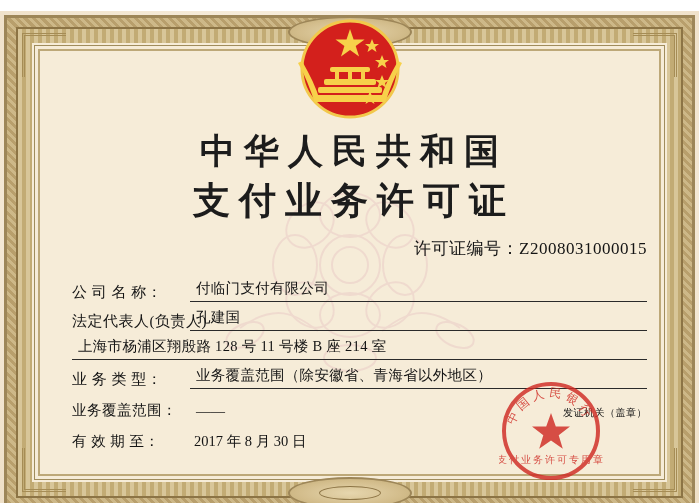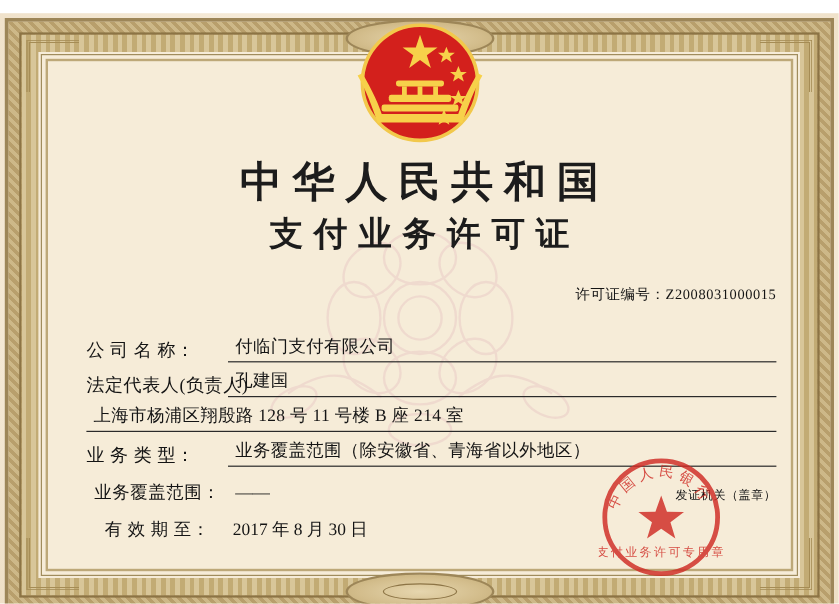--- a/index.html
+++ b/index.html
@@ -130,29 +130,29 @@
     font-weight: bold;
     letter-spacing: 9px;
     text-indent: 9px;
   }
   .title-main {
     top: 117px;
     font-size: 35px;
   }
   .title-sub {
     top: 165px;
-    font-size: 28px;
+    font-size: 37px;
   }
 
   
   .cert-no {
     position: absolute;
     right: 52px;
     top: 226px;
-    font-size: 12px;
+    font-size: 17px;
     color: #141414;
     letter-spacing: 0.5px;
     font-family: "Liberation Serif", serif;
   }
 
   
   .fields {
     position: absolute;
     left: 72px;
     top: 262px;
@@ -193,21 +193,20 @@
     display: flex;
     align-items: flex-end;
     height: 31px;
   }
   .bl-label {
     flex: 0 0 118px;
     font-size: 14.5px;
     color: #141414;
     letter-spacing: 0.5px;
     white-space: nowrap;
-    text-align: center;
   }
   .bl-value {
     flex: 0 0 150px;
     font-size: 14.5px;
     color: #141414;
     padding-left: 6px;
     white-space: nowrap;
   }
   .br-label {
     flex: 0 0 auto;

